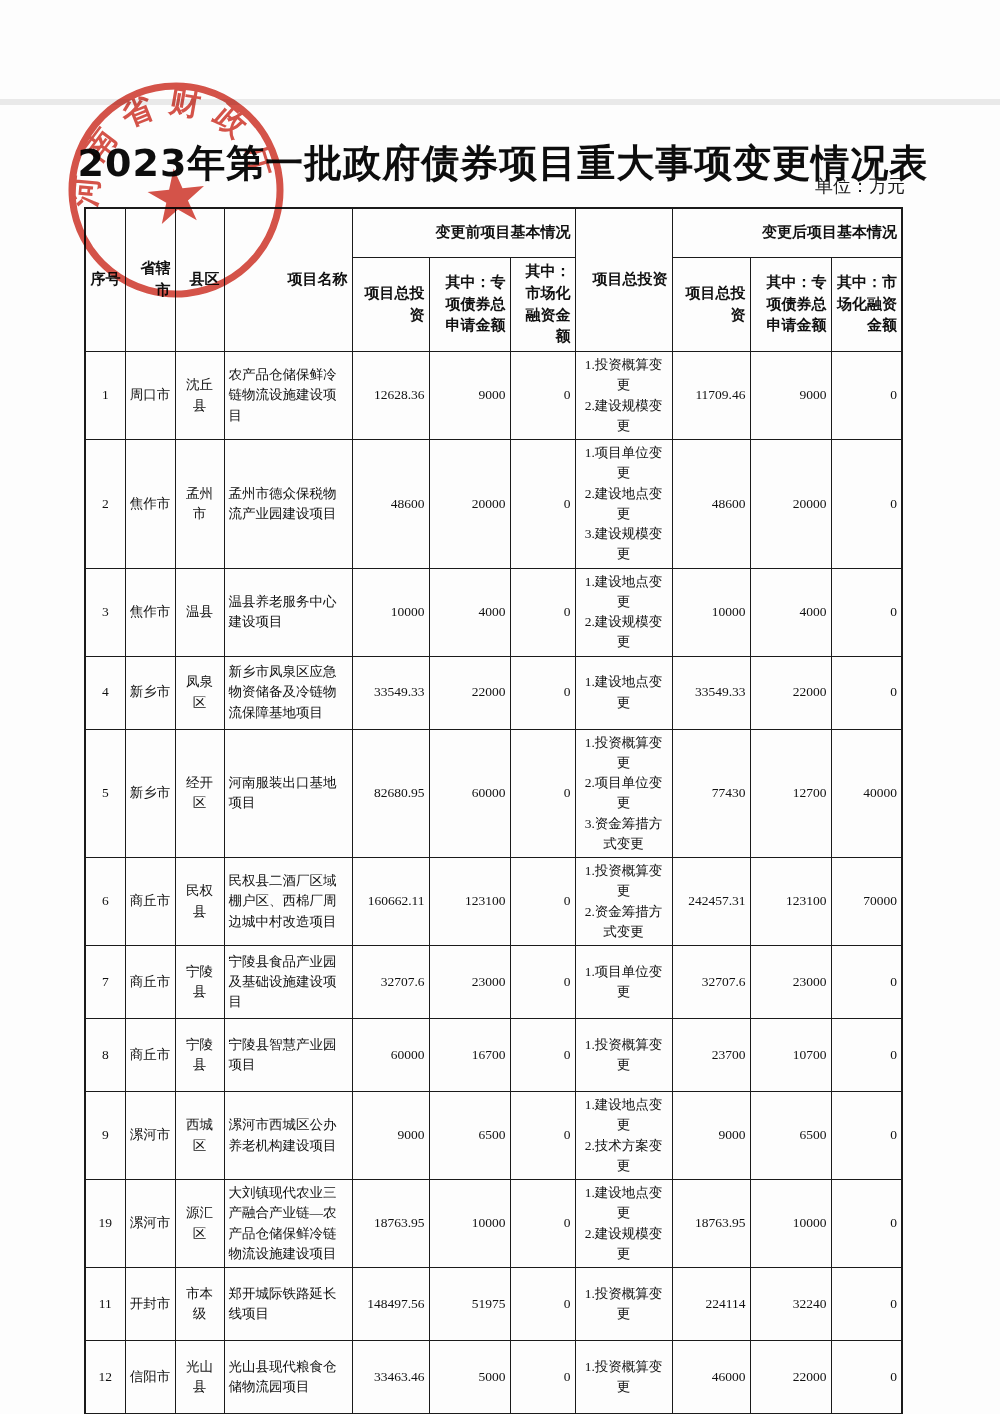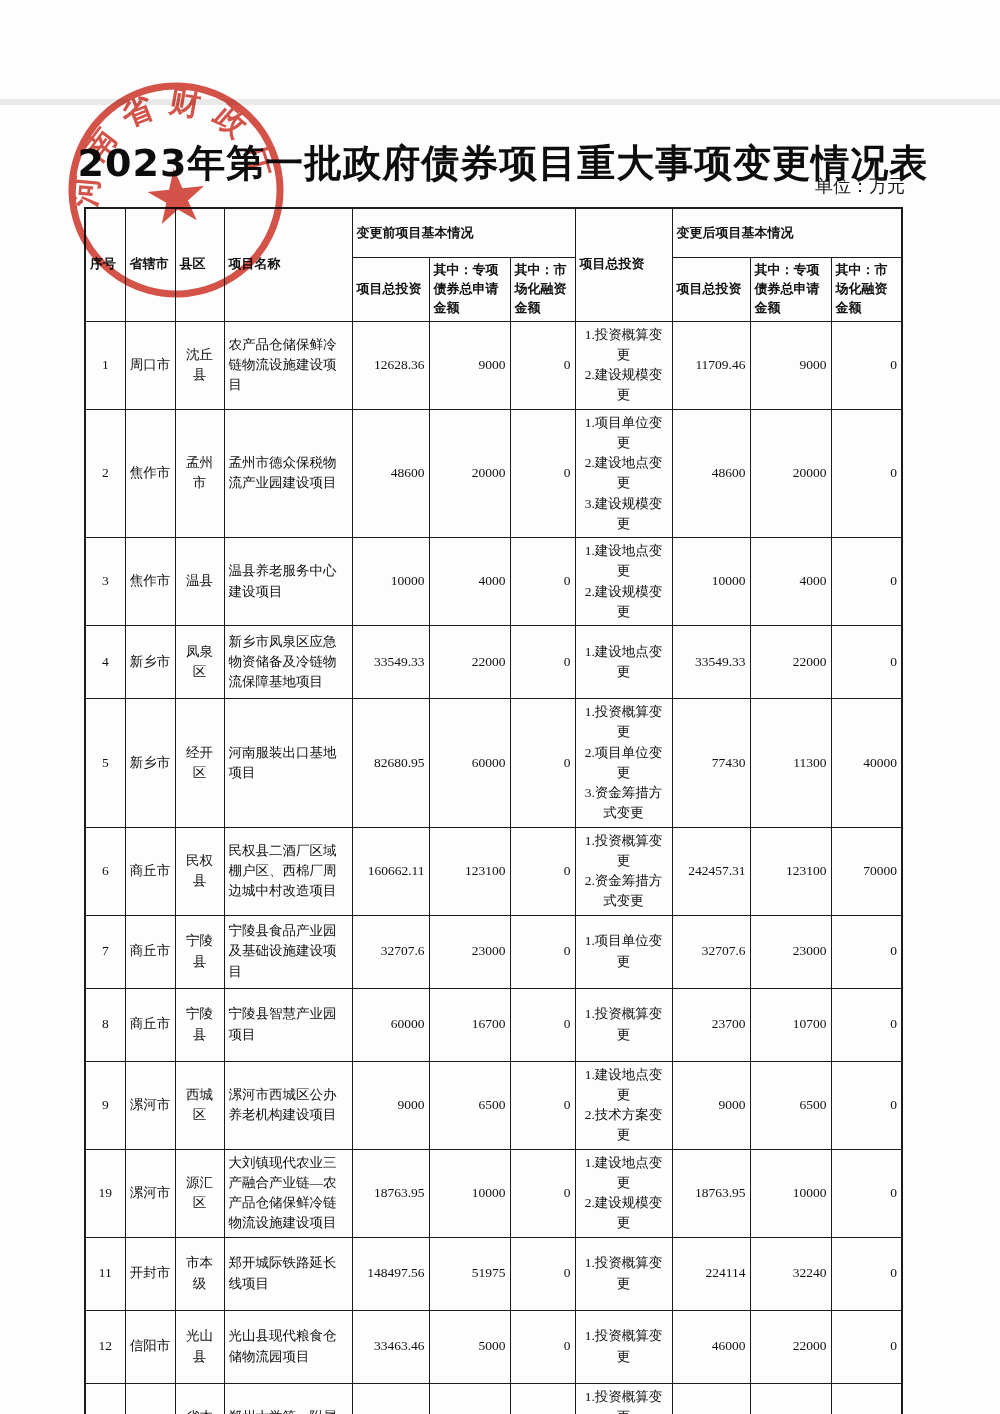--- a/index.html
+++ b/index.html
@@ -22,22 +22,22 @@
     position:absolute;left:84px;top:207px;width:817px;
     border-collapse:collapse;table-layout:fixed;
     border:2px solid #1b1b1b;
   }
   .main-table th,.main-table td{
     border:1.5px solid #1b1b1b;
     padding:3px 4px;vertical-align:middle;
     overflow:hidden;word-break:break-all;
   }
   .main-table th{
-    font-family:"DejaVu Sans",sans-serif;font-weight:bold;font-size:13px;
-    text-align:left;line-height:1.45;
+    font-family:"DejaVu Sans",sans-serif;font-weight:bold;font-size:15px;
+    text-align:right;line-height:1.45;
   }
   .main-table td{
     font-family:"Liberation Serif",serif;font-size:13.5px;line-height:1.5;
     height:66px;
   }
   .hrow-top th{height:42px;}
   .hrow-sub th{height:52px;margin-top:28px;}
   .c-center{text-align:center;}
   .c-left{text-align:left;}
   .c-num{text-align:right;padding-right:4px;}
@@ -152,21 +152,21 @@
         <td class="c-center">新乡市</td>
         <td class="c-center">经开区</td>
         <td class="c-left">河南服装出口基地项目</td>
         <td class="c-num">82680.95</td>
         <td class="c-num">60000</td>
         <td class="c-num">0</td>
         <td class="c-left c-pre">1.投资概算变更
 2.项目单位变更
 3.资金筹措方式变更</td>
         <td class="c-num">77430</td>
-        <td class="c-num">11300</td>
+        <td class="c-num">12700</td>
         <td class="c-num">40000</td>
       </tr>
       <tr>
         <td class="c-center">6</td>
         <td class="c-center">商丘市</td>
         <td class="c-center">民权县</td>
         <td class="c-left">民权县二酒厂区域棚户区、西棉厂周边城中村改造项目</td>
         <td class="c-num">160662.11</td>
         <td class="c-num">123100</td>
         <td class="c-num">0</td>

